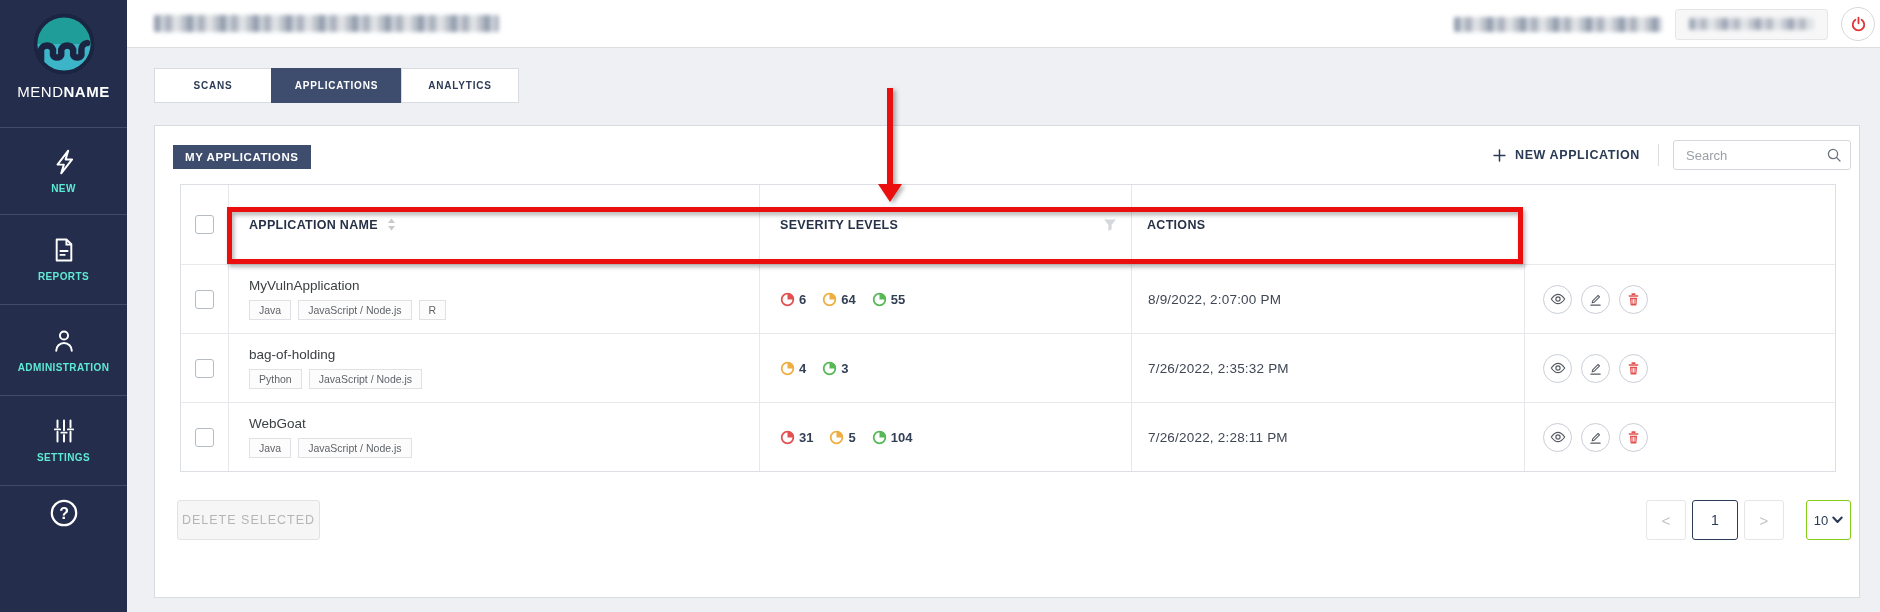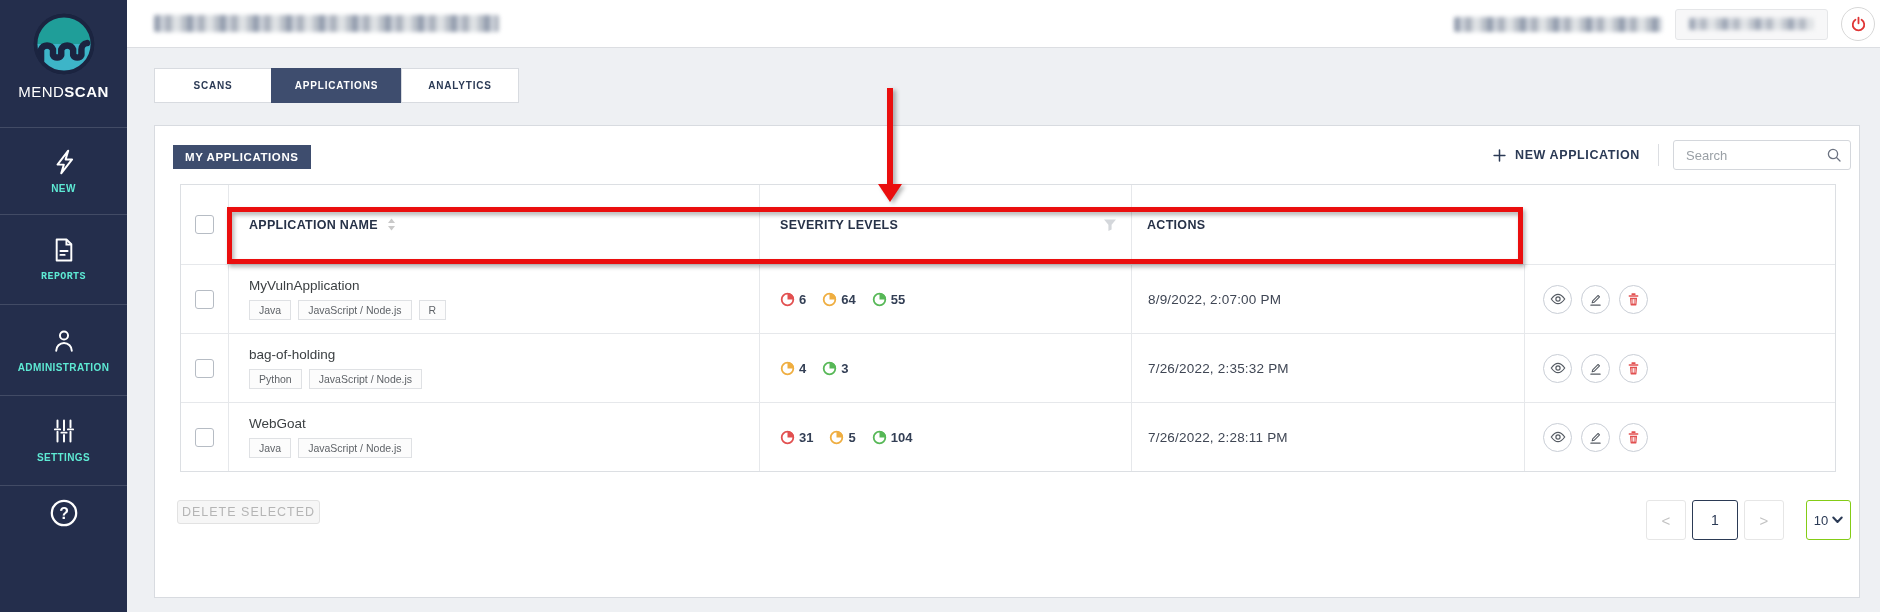--- a/index.html
+++ b/index.html
@@ -9,21 +9,21 @@
 
   
   .sidebar { position:absolute; left:0; top:0; width:127px; height:612px; background:#242e4c; z-index:5; }
   .logo-block { height:116px; text-align:center; }
   .logo-circle { margin:11px auto 6px; width:66px; height:66px; display:block; }
   .logo-text { color:#fff; font-size:15px; letter-spacing:.5px; }
   .logo-text b { font-weight:bold; }
   .nav-item { display:flex; flex-direction:column; align-items:center; justify-content:center; gap:8px;
               border-top:1px solid rgba(255,255,255,.14); color:#5eead4; cursor:pointer; }
   .nav-item .nav-label { font-size:10px; font-weight:bold; letter-spacing:.4px; }
-  .ni-new{height:87px;} .ni-dash{height:91px;} .ni-rep{height:90px;font-family:Liberation Mono, monospace;} .ni-adm{height:91px;} .ni-set{height:90px;}
+  .ni-new{height:87px;} .ni-dash{height:91px;} .ni-rep{height:90px;} .ni-adm{height:91px;} .ni-set{height:90px;}
   .ni-help{height:47px; justify-content:flex-start; padding-top:12px;}
 
   
   .topbar { position:absolute; left:127px; top:0; width:1753px; height:48px; background:#fff; border-bottom:1px solid #dcdee2; z-index:4; }
   .blur { filter:blur(2.2px); border-radius:2px;
           background:repeating-linear-gradient(90deg,#79859a 0 6px,#c3c9d2 6px 11px,#98a0ae 11px 18px,#d6dade 18px 27px,#aab1bc 27px 33px); }
   .redacted-title { position:absolute; left:27px; top:15px; width:345px; height:17px; opacity:.8; }
   .topbar-right { position:absolute; right:5px; top:0; height:48px; display:flex; align-items:center; gap:13px; }
   .redacted-user { width:208px; height:15px; opacity:.8; }
   .redacted-box { width:153px; height:31px; background:#f7f7f8; border:1px solid #e5e6e8; border-radius:3px; display:flex; align-items:center; justify-content:center; }
@@ -74,21 +74,21 @@
   .chip { border:1px solid #dfe1e4; background:#fcfcfc; border-radius:0; padding:3px 9px; font-size:10.5px; color:#5f6368; white-space:nowrap; }
   .cell-sev { padding-left:20px; gap:16px; }
   .sev { display:flex; align-items:center; gap:4px; font-size:13px; font-weight:bold; color:#333f55; } 
   .sev svg { flex:none; }
   .cell-scan { padding-left:16px; font-size:13.5px; color:#3f4654; letter-spacing:.2px; }
   .cell-act { padding-left:18px; gap:9px; }
   .act-btn { width:29px; height:29px; border:1px solid #c9ced6; border-radius:50%; background:#fff;
              display:flex; align-items:center; justify-content:center; cursor:pointer; }
 
   
-  .delete-btn { position:absolute; left:22px; top:374px; width:143px; height:24px; background:#f6f6f6;
+  .delete-btn { position:absolute; left:22px; top:374px; width:143px; height:40px; background:#f6f6f6;
                 border:1px solid #e2e2e2; border-radius:3px; color:#b5b5b5; font-size:12.5px; letter-spacing:1px;
                 font-family:"Liberation Sans",sans-serif; }
   .pagination { position:absolute; right:8px; top:374px; display:flex; align-items:center; }
   .pg-btn { width:40px; height:40px; border:1px solid #e6e6e6; border-radius:3px; background:#fff; color:#c2c2c2;
             font-size:15px; display:flex; align-items:center; justify-content:center; cursor:pointer; }
   .pg-current { width:46px; height:40px; border:1.5px solid #2b3a55; border-radius:3px; color:#2b3a55;
                 font-size:14px; display:flex; align-items:center; justify-content:center; margin:0 6px; }
   .page-size { width:45px; height:40px; border:1px solid #84cc16; border-radius:3px; margin-left:22px; background:#fff;
                display:flex; align-items:center; justify-content:center; gap:4px; font-size:13px; color:#2b3a55; cursor:pointer; }
 
@@ -115,21 +115,21 @@
             </clipPath>
           </defs>
         <circle cx="36" cy="36" r="33" fill="#1b2440"></circle>
         <g clip-path="url(#lc)">
           <rect x="0" y="0" width="72" height="72" fill="#3db5c8"></rect>
           <rect x="0" y="0" width="72" height="36" fill="#1f9e99"></rect>
           <path d="M11 54 v-12 a7 7 0 0 1 13 0 v6 a5 5 0 0 0 9 0 v-6 a7 7 0 0 1 13 0 v6 a5 5 0 0 0 9 0 v-6 a7 7 0 0 1 6 -7" fill="none" stroke="#1b2440" stroke-width="7" stroke-linecap="round" stroke-linejoin="round"></path>
         </g>
         <circle cx="36" cy="36" r="31" fill="none" stroke="#1b2440" stroke-width="4"></circle>
       </svg>
-      <div class="logo-text"><span>MEND</span><b>SCAN</b></div>
+      <div class="logo-text"><span>MEND</span><b>NAME</b></div>
     </div>
 
     <div class="nav-item ni-new">
       <svg width="26" height="26" viewBox="0 0 16 16">
         <path d="M10.6 1 L4 9.6 h3.9 L6.3 15 L13 6.4 H9 Z" fill="none" stroke="#fff" stroke-width="1.2" stroke-linejoin="round"></path>
       </svg>
       <span class="nav-label">NEW</span>
     </div>
 
 

